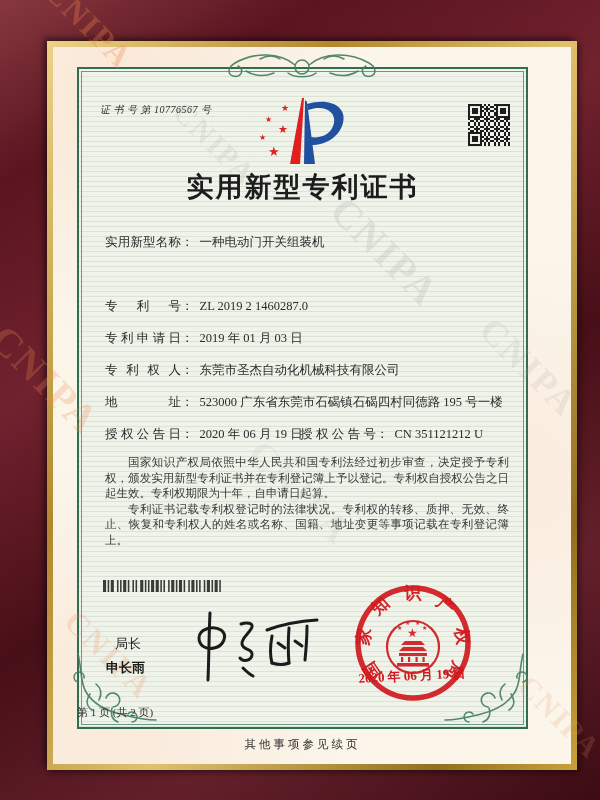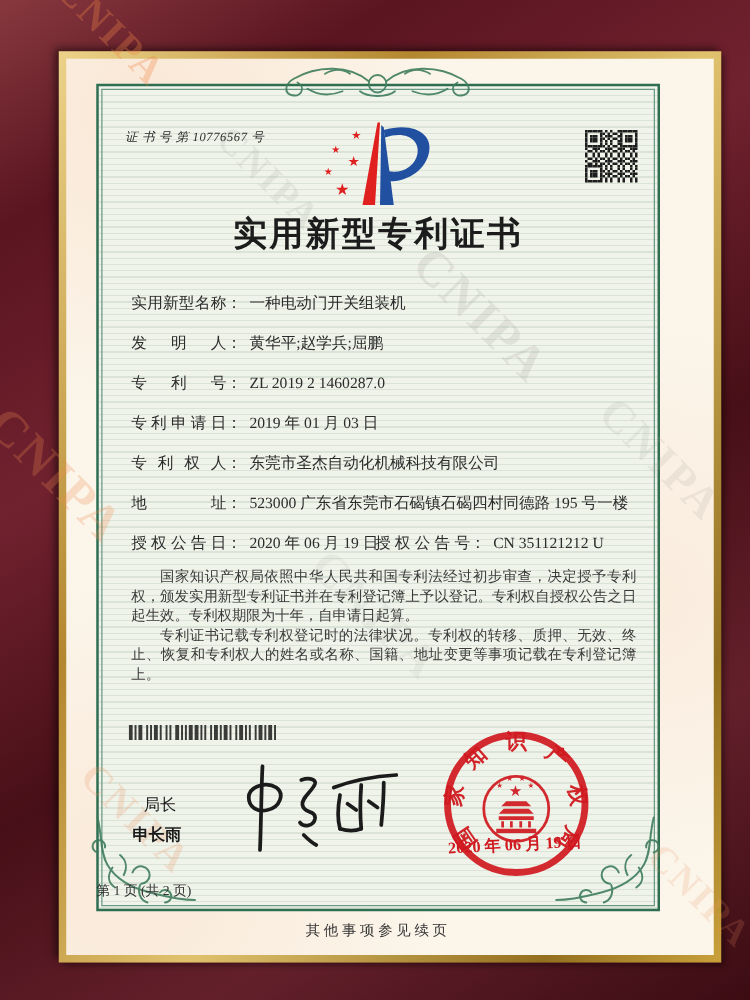--- a/index.html
+++ b/index.html
@@ -364,23 +364,20 @@
       <rect x="42" y="36" width="2" height="2" fill="#1d1d1d"></rect>
       <rect x="42" y="40" width="2" height="2" fill="#1d1d1d"></rect>
       <rect x="42" y="42" width="2" height="2" fill="#1d1d1d"></rect>
     </svg>
 
   <div class="title">实用新型专利证书</div>
 
   <div class="row" style="top:234px">
     <span class="flabel">实用新型名称</span><span class="colon">：</span><span class="fvalue">一种电动门开关组装机</span>
   </div>
-  <div class="row" style="top:266px">
-    <span class="flabel">发明人</span><span class="colon">：</span><span class="fvalue">黄华平;赵学兵;屈鹏</span>
-  </div>
   <div class="row" style="top:298px">
     <span class="flabel">专利号</span><span class="colon">：</span><span class="fvalue">ZL 2019 2 1460287.0</span>
   </div>
   <div class="row" style="top:330px">
     <span class="flabel">专利申请日</span><span class="colon">：</span><span class="fvalue">2019 年 01 月 03 日</span>
   </div>
   <div class="row" style="top:362px">
     <span class="flabel">专利权人</span><span class="colon">：</span><span class="fvalue">东莞市圣杰自动化机械科技有限公司</span>
   </div>
   <div class="row" style="top:394px">

